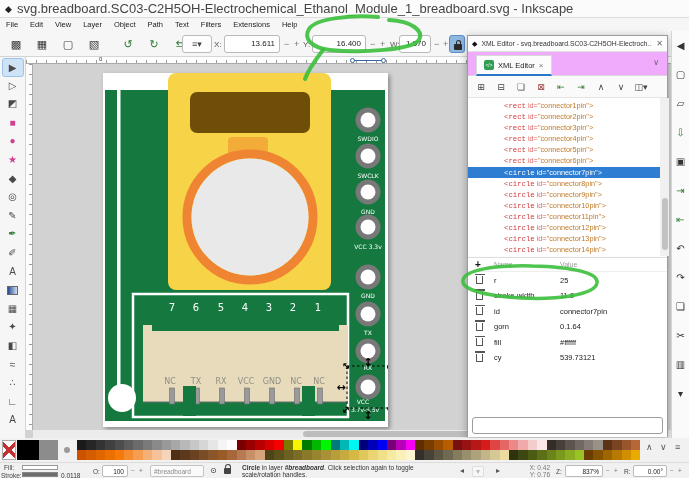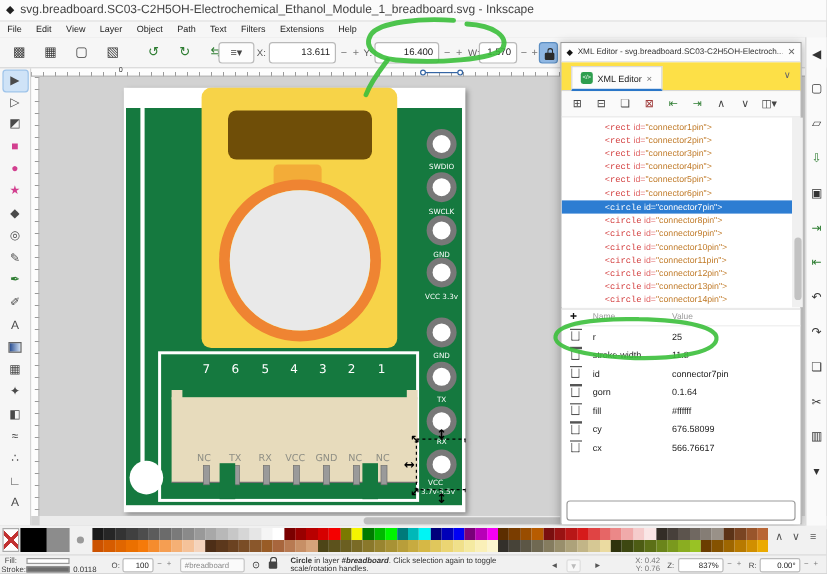--- a/index.html
+++ b/index.html
@@ -3,21 +3,21 @@
 <meta charset="utf-8">
 <style>
   * { margin:0; padding:0; box-sizing:border-box; }
   html,body { width:689px; height:478px; overflow:hidden; }
   body { font-family:"Liberation Sans","DejaVu Sans",sans-serif; background:#d2d2d2; position:relative; }
   #app { position:absolute; inset:0; width:689px; height:478px; background:#d2d2d2; overflow:hidden; }
 
   
   .titlebar { position:absolute; left:0; top:0; width:689px; height:18px; background:#fbfbfb; border-bottom:1px solid #dcdcdc; display:flex; align-items:center; gap:5px; padding-left:5px; }
   .titlebar .logo { font-size:9px; color:#222; }
-  .titlebar .title { font-size:10px; color:#444; }
+  .titlebar .title { font-size:13px; color:#444; }
   .menubar { position:absolute; left:0; top:18px; width:689px; height:13px; background:#f6f6f6; display:flex; align-items:center; gap:0; }
   .menubar span { font-size:7.5px; color:#222; padding:0 6px; cursor:default; }
 
   .toolbar { position:absolute; left:0; top:31px; width:689px; height:26px; background:#f6f6f6; border-bottom:1px solid #d5d5d5; }
   .tb-ico { position:absolute; top:3px; width:20px; height:20px; border:1px solid transparent; border-radius:3px; color:#3a3a3a; font-size:11px; line-height:18px; text-align:center; }
   .tb-ico.green { color:#2e7d32; }
   .tb-dd { position:absolute; left:182px; top:4px; width:30px; height:18px; border:1px solid #bbb; border-radius:3px; background:#fdfdfd; font-size:9px; color:#444; text-align:center; line-height:16px; }
   .field { position:absolute; top:4px; height:18px; background:#fff; border:1px solid #b9b9b9; border-radius:3px; font-size:8px; color:#222; text-align:right; padding:0 4px; line-height:16px; }
   .flabel { position:absolute; top:9px; font-size:8px; color:#555; }
   .spin { position:absolute; top:8px; font-size:9px; color:#777; }
@@ -45,21 +45,21 @@
 
   .board-svg { position:absolute; left:70px; top:9px; filter:drop-shadow(2px 2px 2px rgba(0,0,0,0.35)); }
   .board-svg text { font-family:"DejaVu Sans",sans-serif; }
 
   
   .panel { position:absolute; left:467px; top:35px; width:201px; height:402px; background:#fcfcfc; border:1px solid #9b9b9b; box-shadow:0 2px 8px rgba(0,0,0,.3); }
   .panel-title { position:absolute; left:0; top:0; width:100%; height:16px; background:#fdfdfd; border-bottom:1px solid #e0e0e0; display:flex; align-items:center; gap:4px; padding:0 4px; }
   .panel-title .ptxt { font-size:6.8px; color:#333; flex:1; white-space:nowrap; overflow:hidden; }
   .panel-title .pclose { font-size:8px; color:#666; }
   .panel-title .plogo { font-size:7px; color:#111; }
-  .tabrow { position:absolute; left:0; top:16px; width:100%; height:24px; background:#fde047; border-bottom:1px solid #d8d8d8; }
+  .tabrow { position:absolute; left:0; top:16px; width:100%; height:24px; background:#f0abfc; border-bottom:1px solid #d8d8d8; }
   .tab { position:absolute; left:8px; top:3px; height:21px; background:#fcfcfc; border:1px solid #d8d8d8; border-bottom:2px solid #2a76c8; display:flex; align-items:center; gap:4px; padding:0 7px; }
   .tab .xicon { width:10px; height:10px; background:#2e9e4f; border-radius:2px; color:#fff; font-size:5px; line-height:10px; text-align:center; }
   .tab .tlabel { font-size:7.5px; color:#222; }
   .tab .tclose { font-size:8px; color:#777; }
   .tab-caret { position:absolute; right:8px; top:6px; font-size:8px; color:#666; }
   .ptoolbar { position:absolute; left:0; top:40px; width:100%; height:22px; display:flex; align-items:center; gap:6px; padding-left:6px; border-bottom:1px solid #e4e4e4; background:#fafafa; }
   .ptb { font-size:9px; color:#444; width:14px; text-align:center; }
   .ptb.warn { color:#a03c3c; }
   .ptb.grn { color:#2e7d32; }
 
@@ -376,26 +376,21 @@
           <span class="aval">0.1.64</span>
         </div>
       <div class="arow">
           <span class="trash"></span>
           <span class="aname">fill</span>
           <span class="aval">#ffffff</span>
         </div>
       <div class="arow">
           <span class="trash"></span>
           <span class="aname">cy</span>
-          <span class="aval">676.58099</span>
-        </div>
-      <div class="arow">
-          <span class="trash"></span>
-          <span class="aname">cx</span>
-          <span class="aval">566.76617</span>
+          <span class="aval">539.73121</span>
         </div>
     </div>
     <div class="val-editor"></div>
   </div>
 
   <div class="cmdbar" id="cmdbar">
       <div class="cmd">◀</div>
       <div class="cmd">▢</div>
       <div class="cmd">▱</div>
       <div class="cmd grn">⇩</div>

